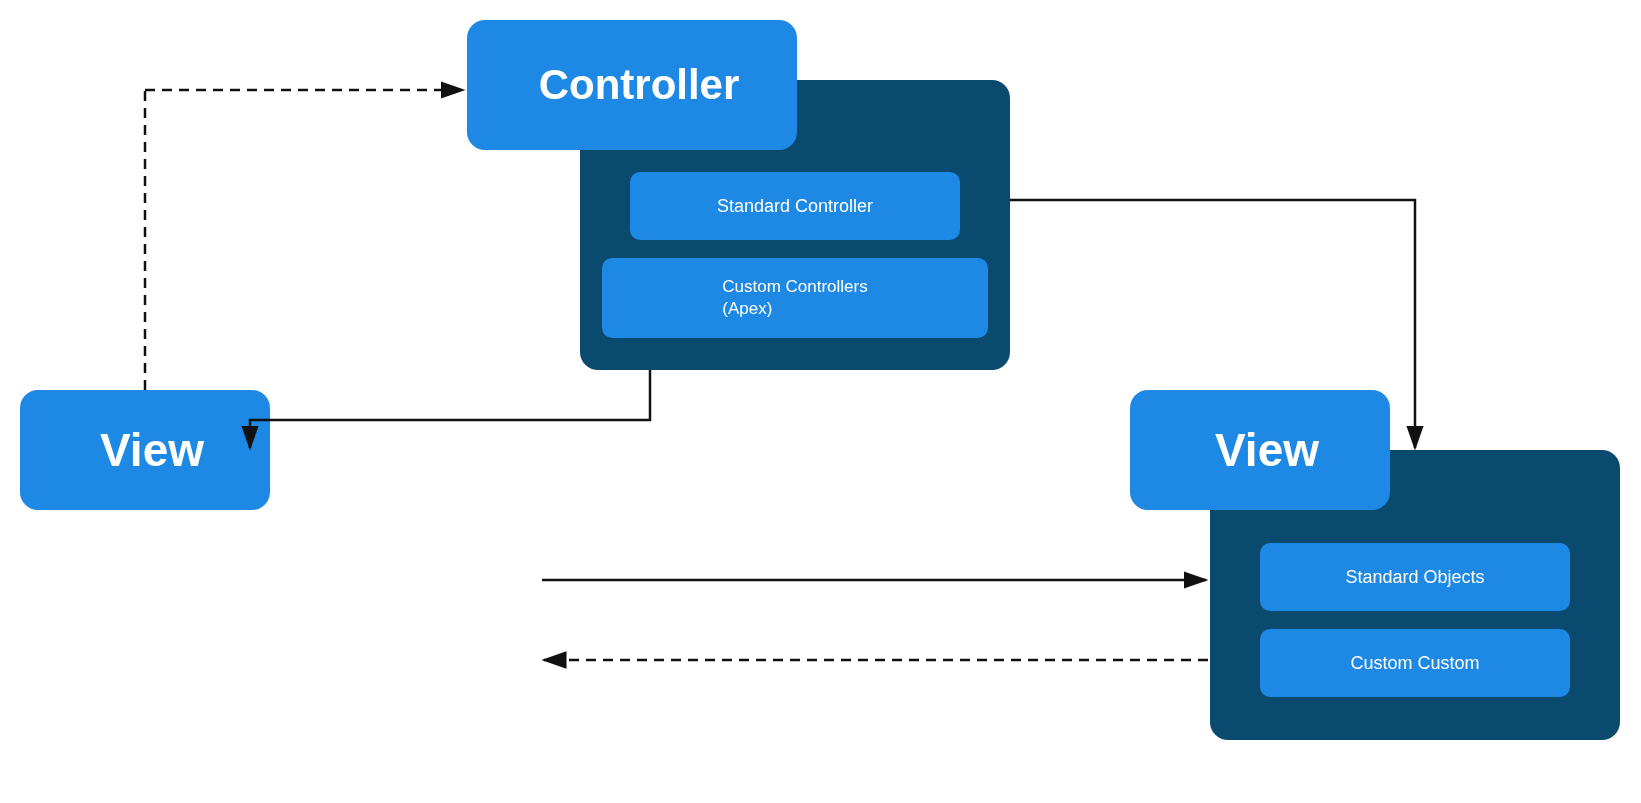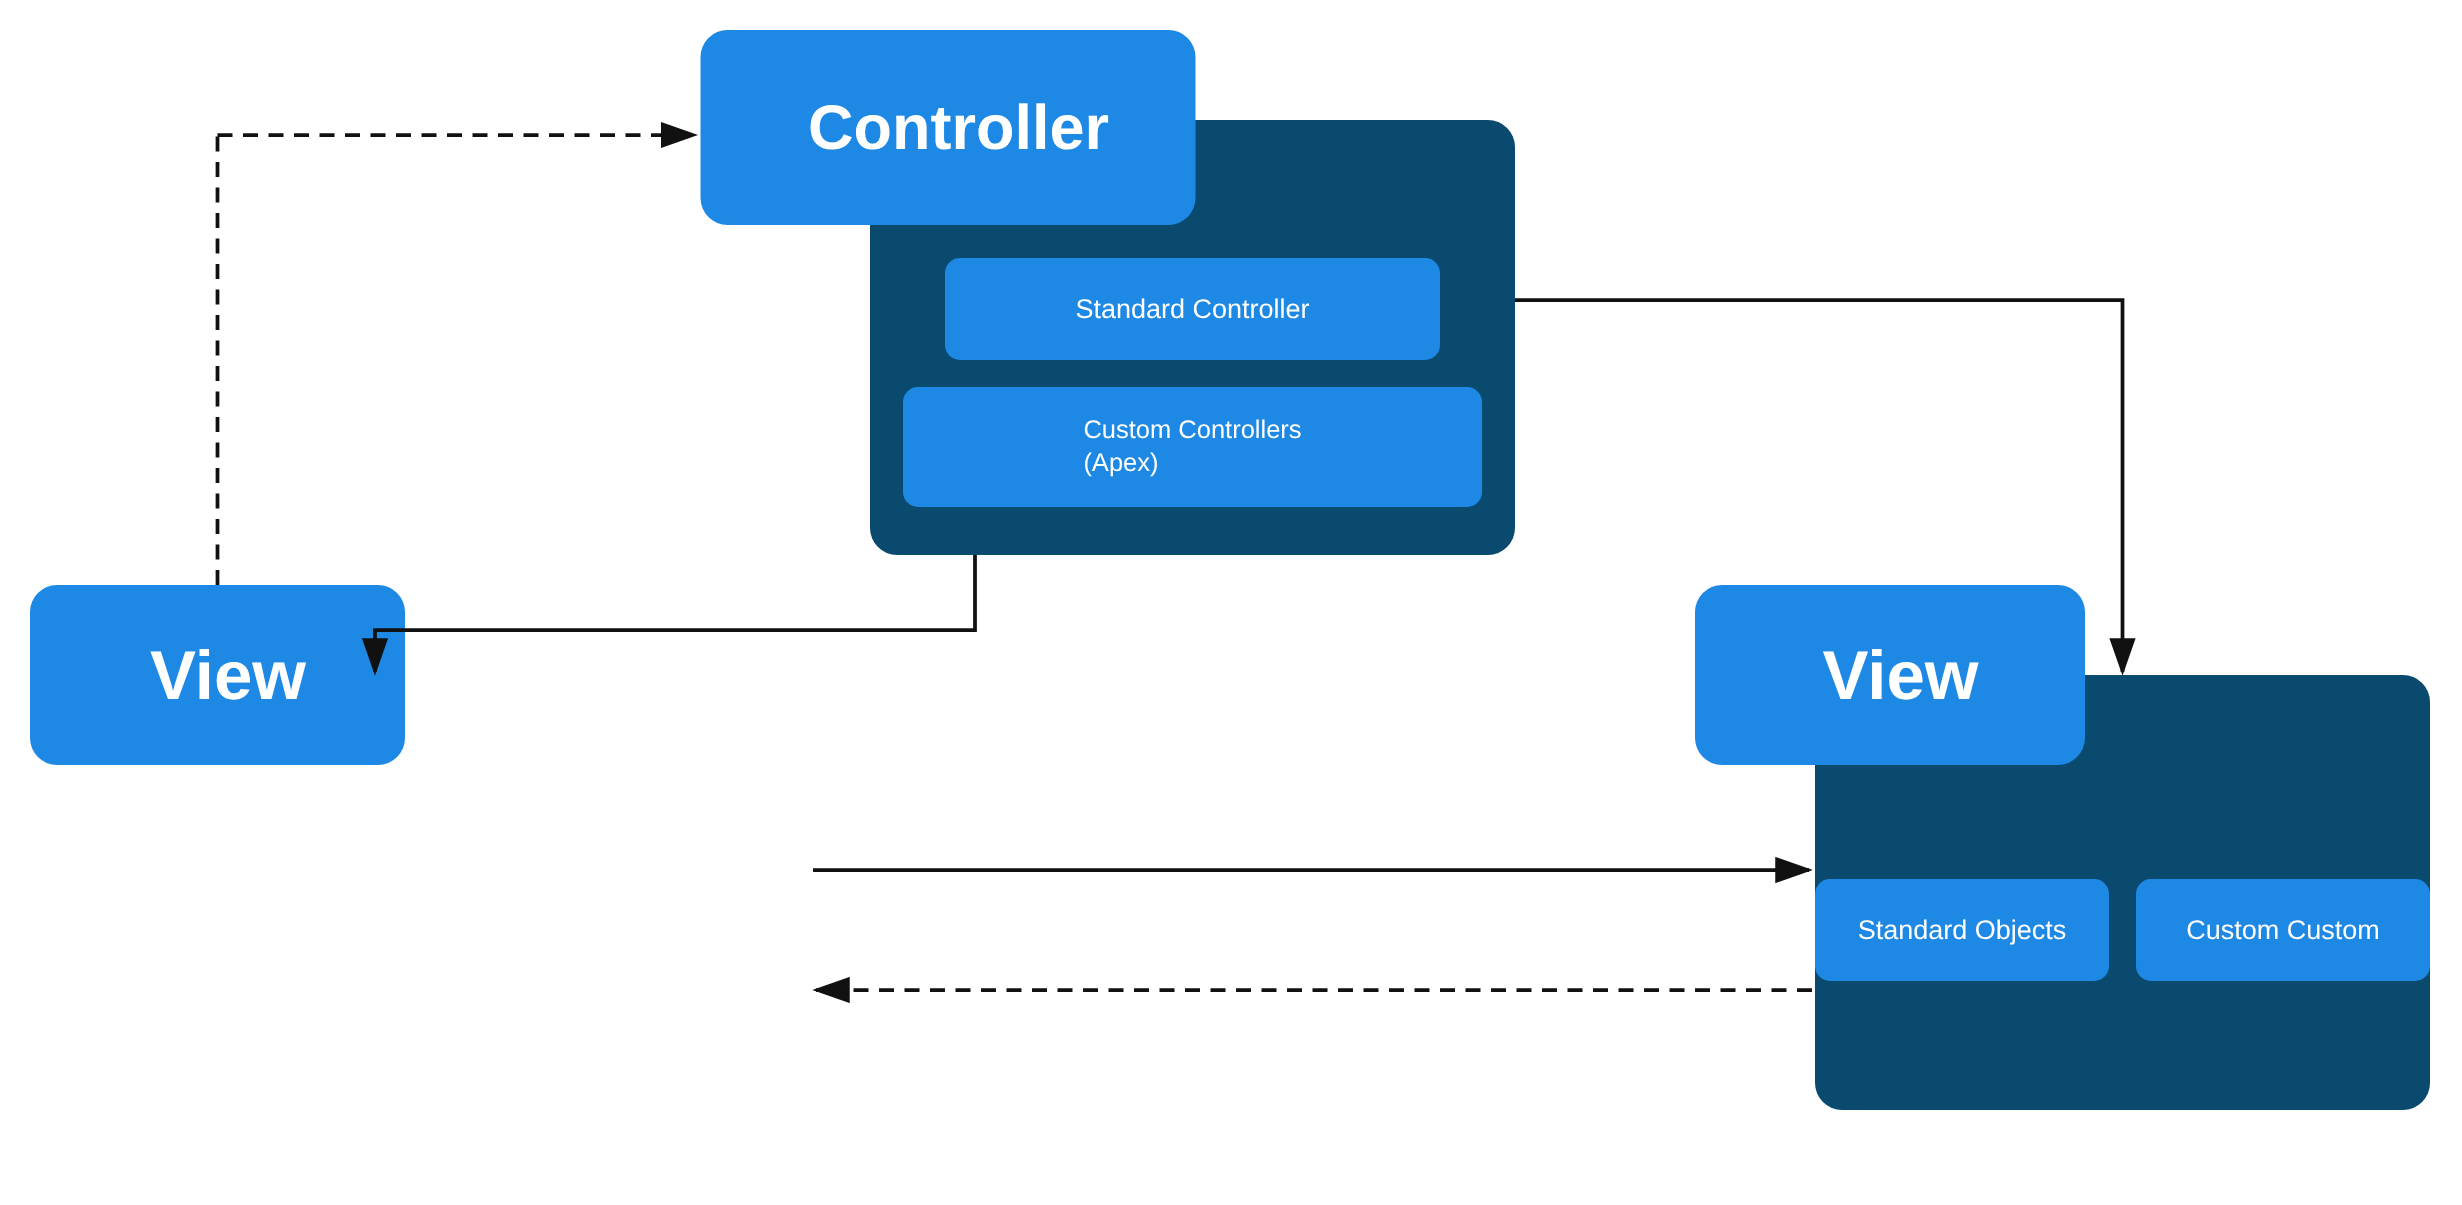--- a/index.html
+++ b/index.html
@@ -136,21 +136,21 @@
       border-radius: 18px;
     }
 
     #model-dark {
       left: 1210px;
       top: 450px;
       width: 410px;
       height: 290px;
       z-index: 2;
       border-radius: 18px;
-      flex-direction: row;
+      flex-direction: column;
       gap: 18px;
       padding-top: 50px;
     }
 
     #standard-objects-inner {
       width: 310px;
       height: 68px;
     }
 
     #custom-objects-inner {

